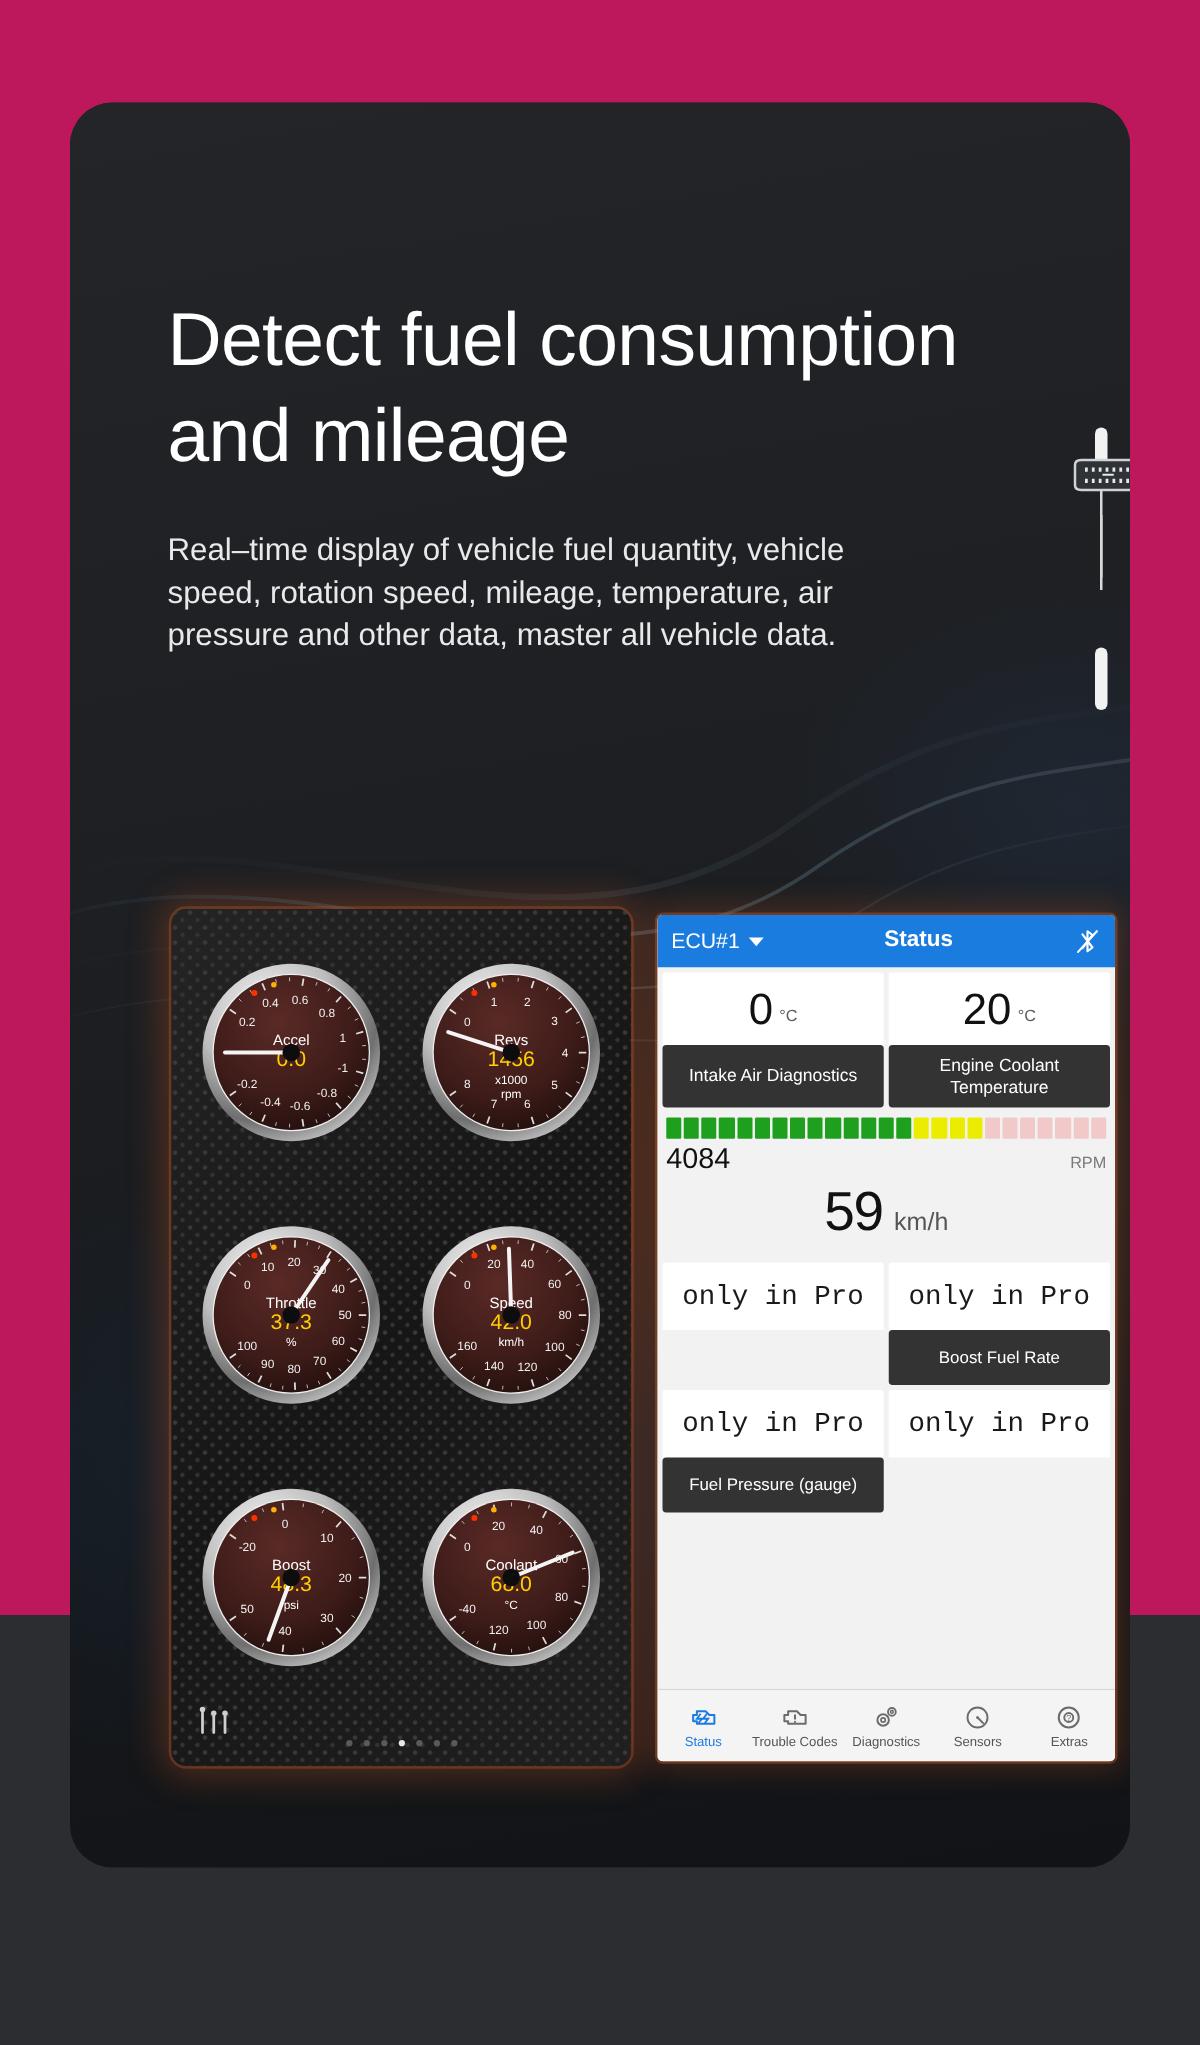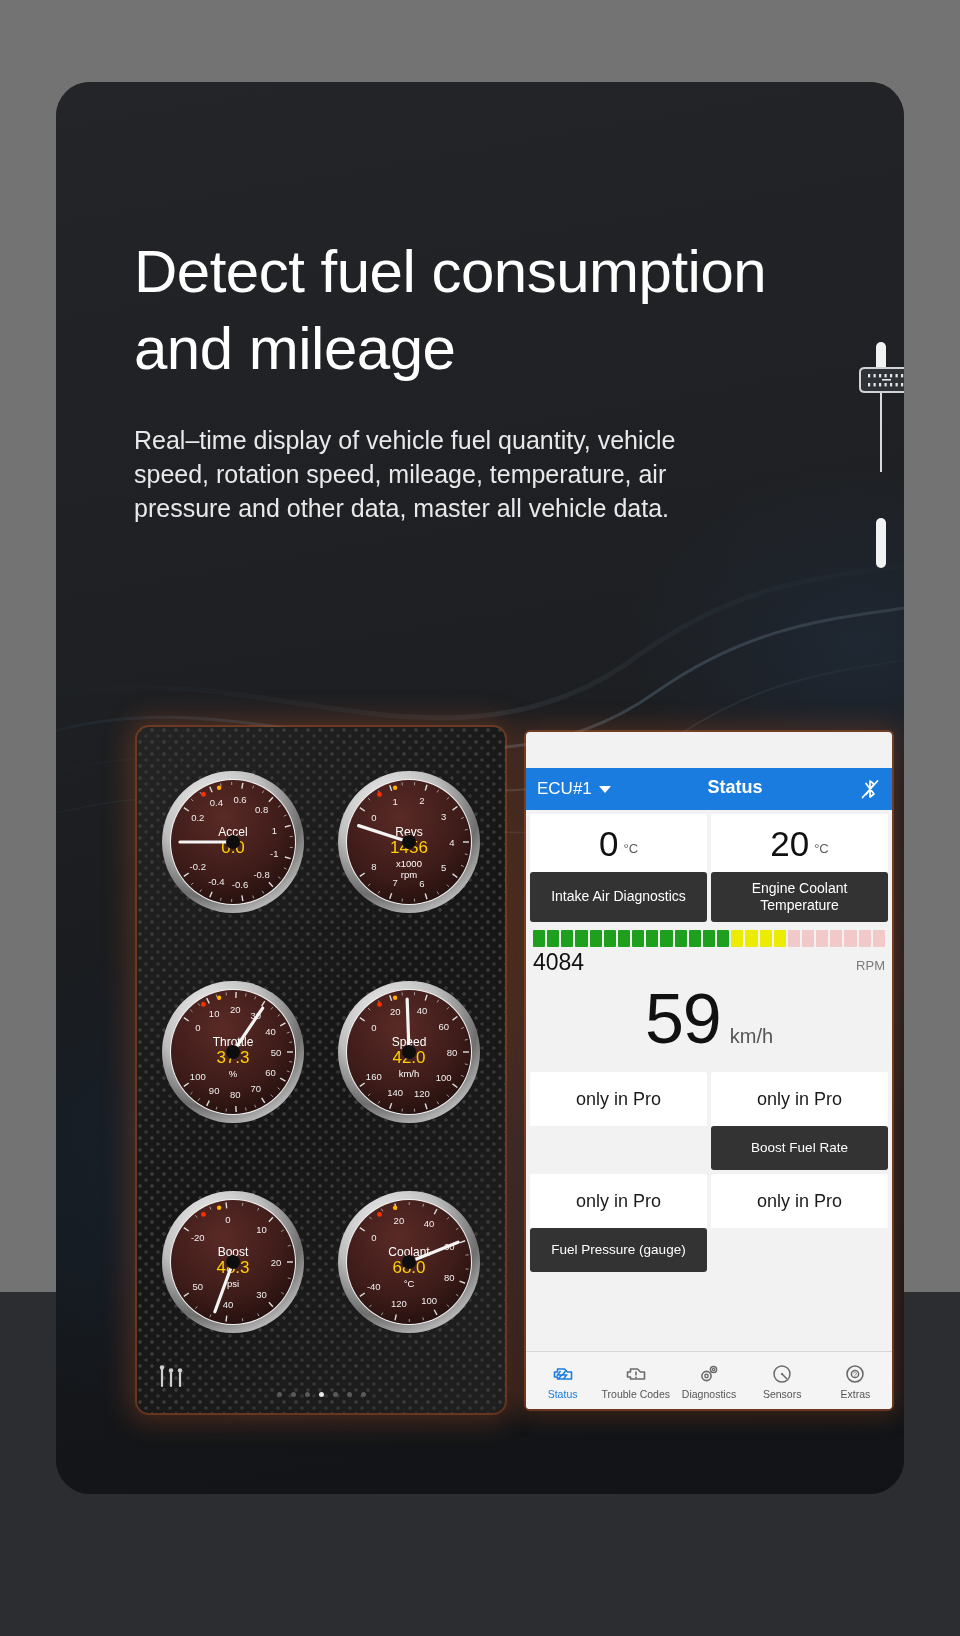--- a/index.html
+++ b/index.html
@@ -5,21 +5,21 @@
   * { box-sizing: border-box; margin: 0; padding: 0; }
   html, body {
     width: 960px; height: 1636px;
     background: #2b2d30;
     font-family: "Liberation Sans", sans-serif;
     overflow: hidden;
   }
   .page {
     position: relative;
     width: 960px; height: 1292px;
-    background: #737373;
+    background: #be185d;
     padding-left: 16px;
   }
   
   .card {
     position: absolute;
     left: 56px; top: 82px;
     width: 848px; height: 1412px;
     border-radius: 34px;
     background: #212326;
     overflow: hidden;
@@ -114,21 +114,21 @@
     width: 366px; height: 677px;
     background: #f2f2f2;
     border-radius: 4px;
     box-shadow: 0 0 24px 6px rgba(210,90,35,0.26), 0 0 0 2px rgba(190,95,45,0.40);
     overflow: hidden;
     display: flex; flex-direction: column;
   }
   .nav {
     height: 42px; background: #1b7ce0;
     display: flex; align-items: center; justify-content: space-between;
-    padding: 0 11px; flex: 0 0 auto; margin-top: 36px;
+    padding: 0 11px; flex: 0 0 auto;
   }
   .nav-left { display: flex; align-items: center; gap: 7px; color: #fff; font-size: 17px; }
   .caret {
     width: 0; height: 0;
     border-left: 6px solid transparent; border-right: 6px solid transparent;
     border-top: 7px solid #fff;
   }
   .nav-title { color: #fff; font-size: 18px; font-weight: bold; position: absolute; left: 0; right: 0; text-align: center; pointer-events: none; }
   .nav-wrap { position: relative; flex: 0 0 auto; }
   .nav-right { display: flex; align-items: center; }
@@ -159,27 +159,28 @@
   .rpm-row {
     display: flex; justify-content: space-between; align-items: baseline;
     padding-top: 2px;
   }
   .rpm-val { font-size: 23px; color: #111; }
   .rpm-unit { font-size: 13px; color: #7a7a7a; }
   .speed-block {
     display: flex; align-items: baseline; justify-content: center;
     gap: 9px; padding: 8px 0 14px 0;
   }
-  .speed-val { font-size: 70px; color: #111; line-height: 1; letter-spacing: -1px; }
+  .speed-val { font-size: 44px; color: #111; line-height: 1; letter-spacing: -1px; }
   .speed-unit { font-size: 20px; color: #555; }
   .pro-val {
     background: #ffffff; height: 54px;
     display: flex; align-items: center; justify-content: center;
-    font-size: 18px; color: #1a1a1a;
+    font-size: 22px; color: #1a1a1a;
     border-radius: 2px 2px 0 0;
+    font-family: Liberation Mono, monospace;
   }
   .pro-lab {
     background: #333333; color: #fff;
     font-size: 13.5px; line-height: 1.2; text-align: center;
     padding: 8px 4px; border-radius: 3px;
     min-height: 44px;
     display: flex; align-items: center; justify-content: center;
   }
   .tabbar {
     flex: 0 0 auto; height: 58px; background: #f4f4f4;

